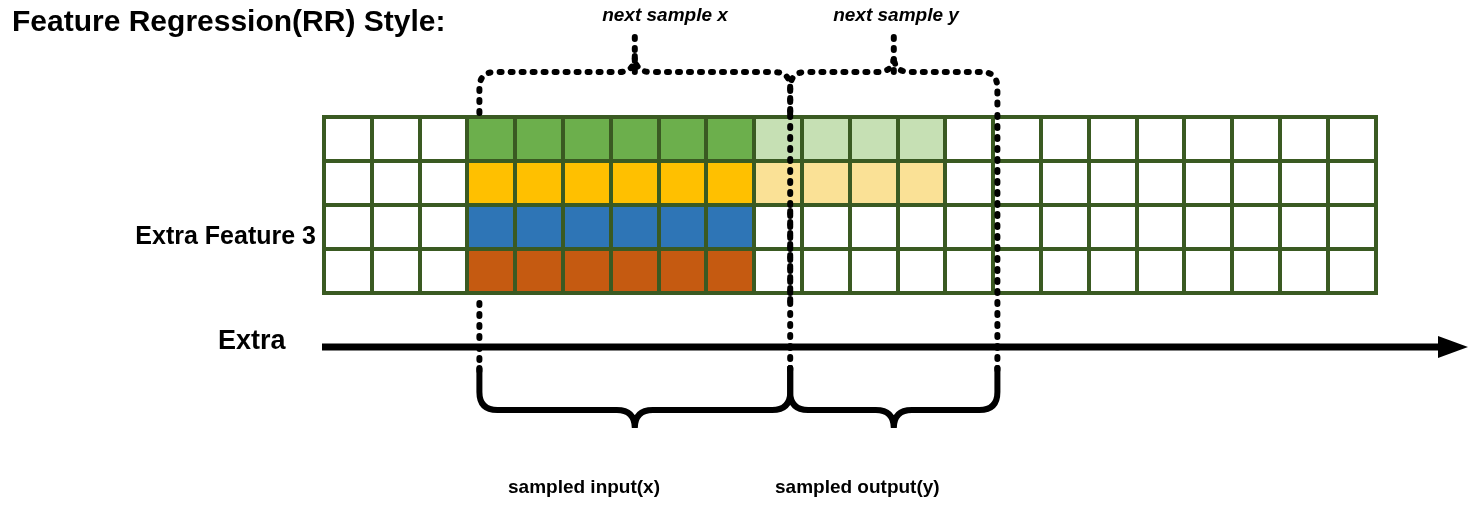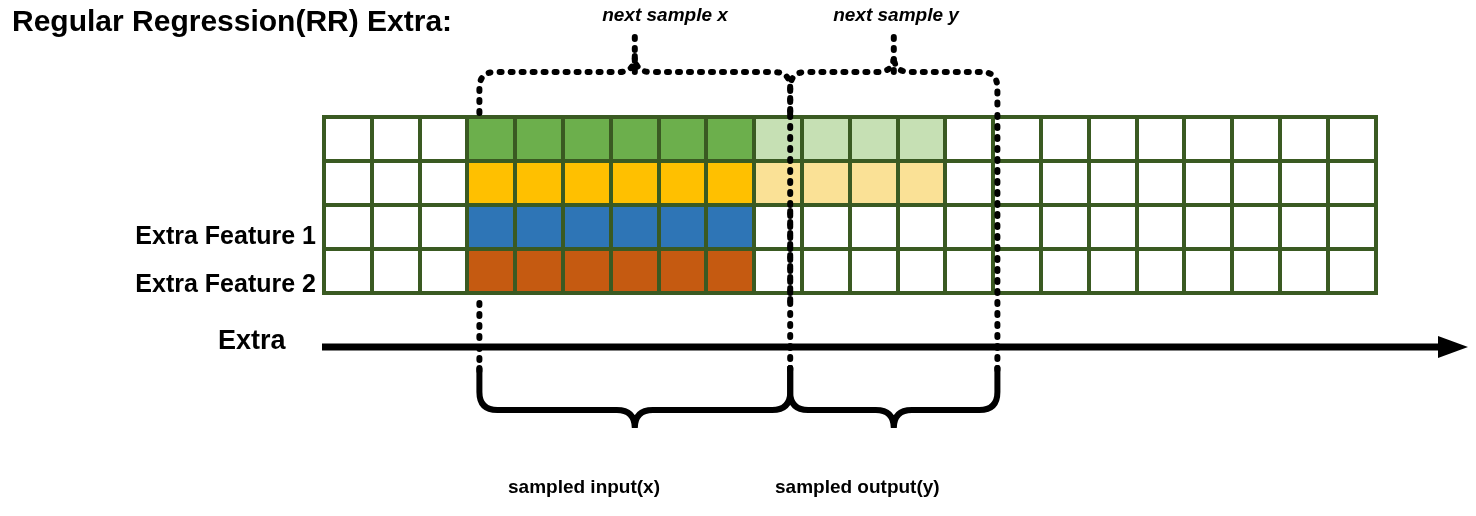--- a/index.html
+++ b/index.html
@@ -55,27 +55,26 @@
     border:4px solid #3A5A22;
     margin-right:-4px;margin-bottom:-4px;
     background:#ffffff;
   }
 </style>
 </head>
 <body>
 
 <div id="stage">
 
-  <div class="page-title">Regular Regression(RR) Extra:</div>
+  <div class="page-title">Feature Regression(RR) Style:</div>
 
   <div class="brace-label" style="left:585px;top:4px;width:160px;">next sample x</div>
   <div class="brace-label" style="left:816px;top:4px;width:160px;">next sample y</div>
 
-  <div class="row-label" style="top:211px;">Extra Feature 1</div>
-  <div class="row-label" style="top:259px;">Extra Feature 2</div>
+  <div class="row-label" style="top:211px;">Extra Feature 3</div>
 
   <div id="grid">
       <div class="grid-row">
         <div class="cell" style="background: rgb(255, 255, 255);"></div>
         <div class="cell" style="background: rgb(255, 255, 255);"></div>
         <div class="cell" style="background: rgb(255, 255, 255);"></div>
         <div class="cell" style="background: rgb(108, 175, 76);"></div>
         <div class="cell" style="background: rgb(108, 175, 76);"></div>
         <div class="cell" style="background: rgb(108, 175, 76);"></div>
         <div class="cell" style="background: rgb(108, 175, 76);"></div>

